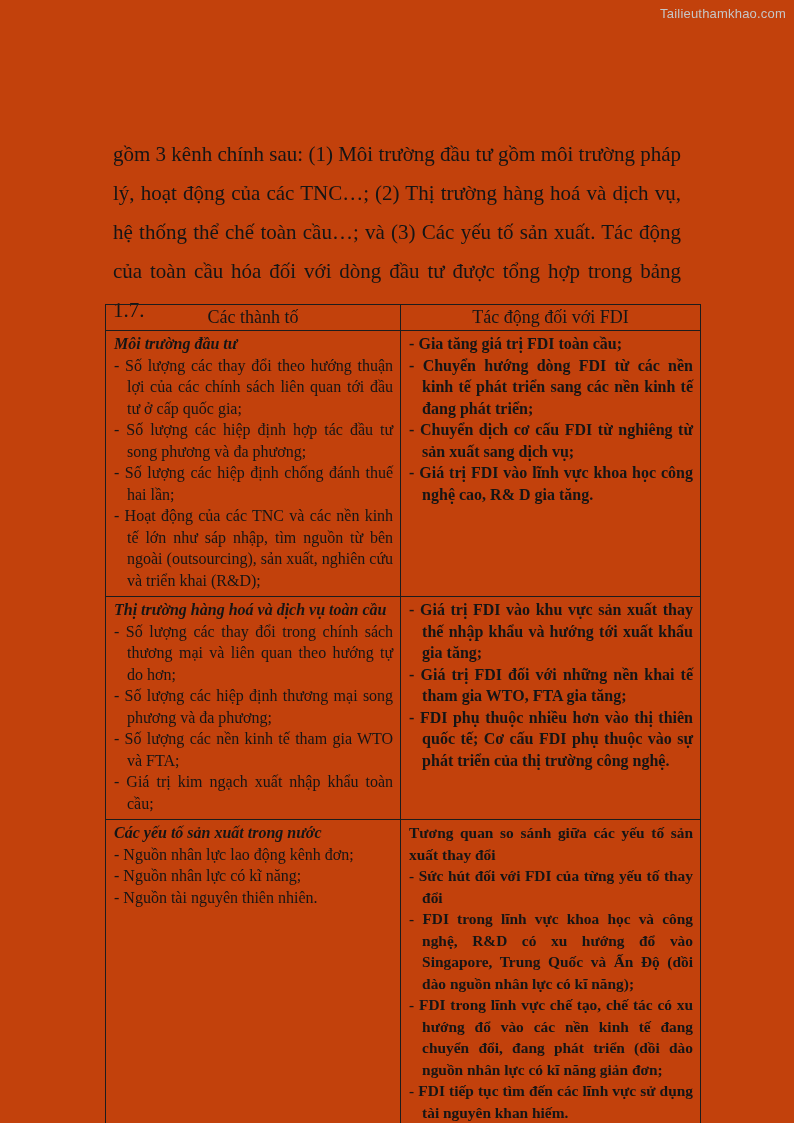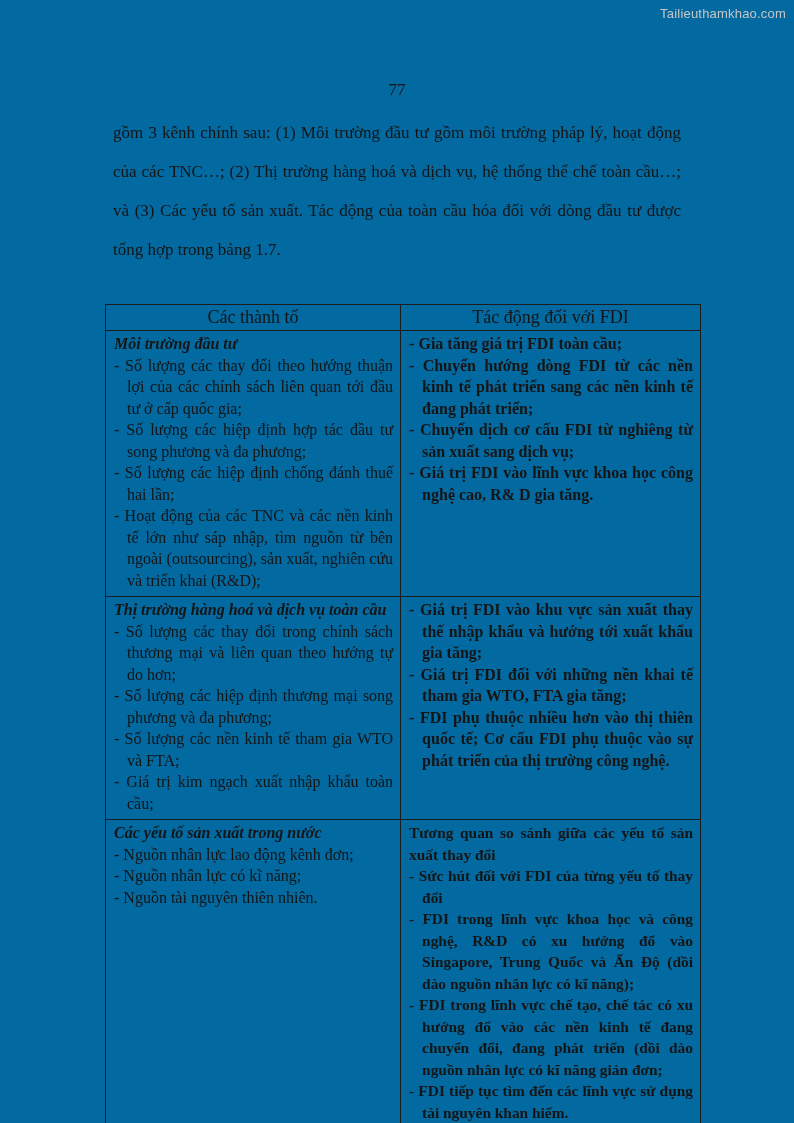--- a/index.html
+++ b/index.html
@@ -1,35 +1,35 @@
 <!DOCTYPE html>
 <html><head>
 <meta charset="utf-8">
 <style>
   html,body{margin:0;padding:0;background:#ffffff;}
   .page{
     position:relative;
     width:794px;height:1123px;
-    background:#0369a1;
+    background:#c2410c;
     font-family:"Liberation Serif","DejaVu Serif",serif;
     color:#151515;
     overflow:hidden;
   }
   .watermark{
     position:absolute;top:6px;right:8px;
     font-family:"Liberation Sans","DejaVu Sans",sans-serif;
     font-size:13px;color:#c6c6c6;letter-spacing:.2px;
   }
   .page-number{
     position:absolute;top:80px;left:0;width:100%;
     text-align:center;font-size:17px;
   }
   .intro{
-    position:absolute;top:96px;left:113px;width:568px;
-    font-size:17px;line-height:39px;text-align:justify;
+    position:absolute;top:114px;left:113px;width:568px;
+    font-size:21px;line-height:39px;text-align:justify;
   }
   .table-title{
     position:absolute;top:277px;left:0;width:100%;
     text-align:center;font-weight:bold;font-style:italic;font-size:17px;
   }
   .table-wrap{
     position:absolute;top:304px;left:105px;width:596px;
   }
   table.fdi{
     border-collapse:collapse;width:100%;
@@ -61,21 +61,20 @@
     text-align:right;font-style:italic;font-size:17px;
   }
 </style>
 </head>
 <body>
 
 <div class="page">
 
   <div class="watermark">Tailieuthamkhao.com</div>
 
-  <div class="page-number">77</div>
 
   <p class="intro">gồm 3 kênh chính sau: (1) Môi trường đầu tư gồm môi trường pháp lý, hoạt động của các TNC…; (2) Thị trường hàng hoá và dịch vụ, hệ thống thể chế toàn cầu…; và (3) Các yếu tố sản xuất. Tác động của toàn cầu hóa đối với dòng đầu tư được tổng hợp trong bảng 1.7.</p>
 
 
   <div class="table-wrap">
     <table class="fdi">
       <thead>
         <tr>
           <th>Các thành tố</th>
           <th>Tác động đối với FDI</th>

